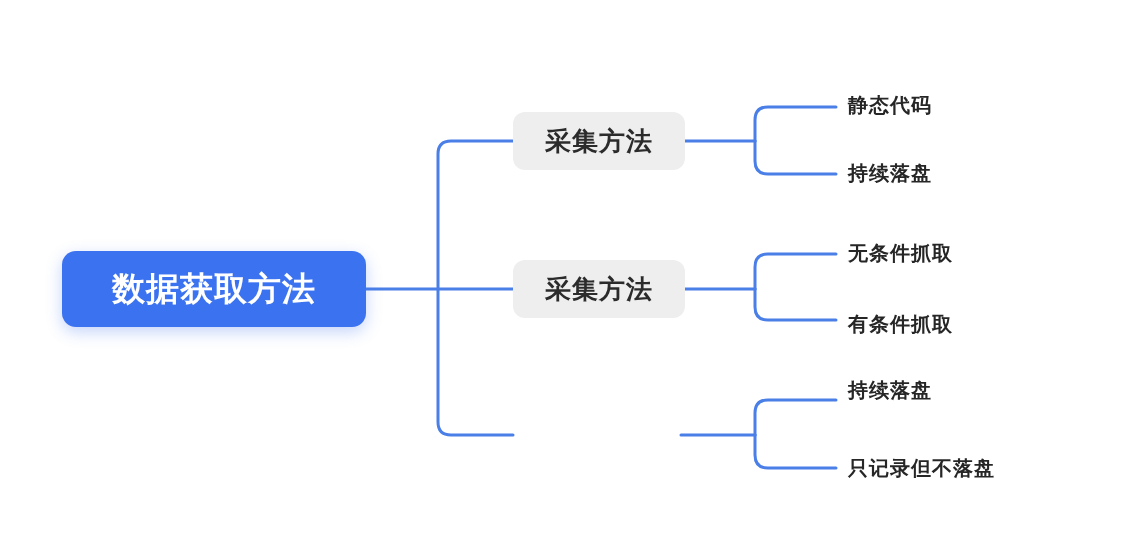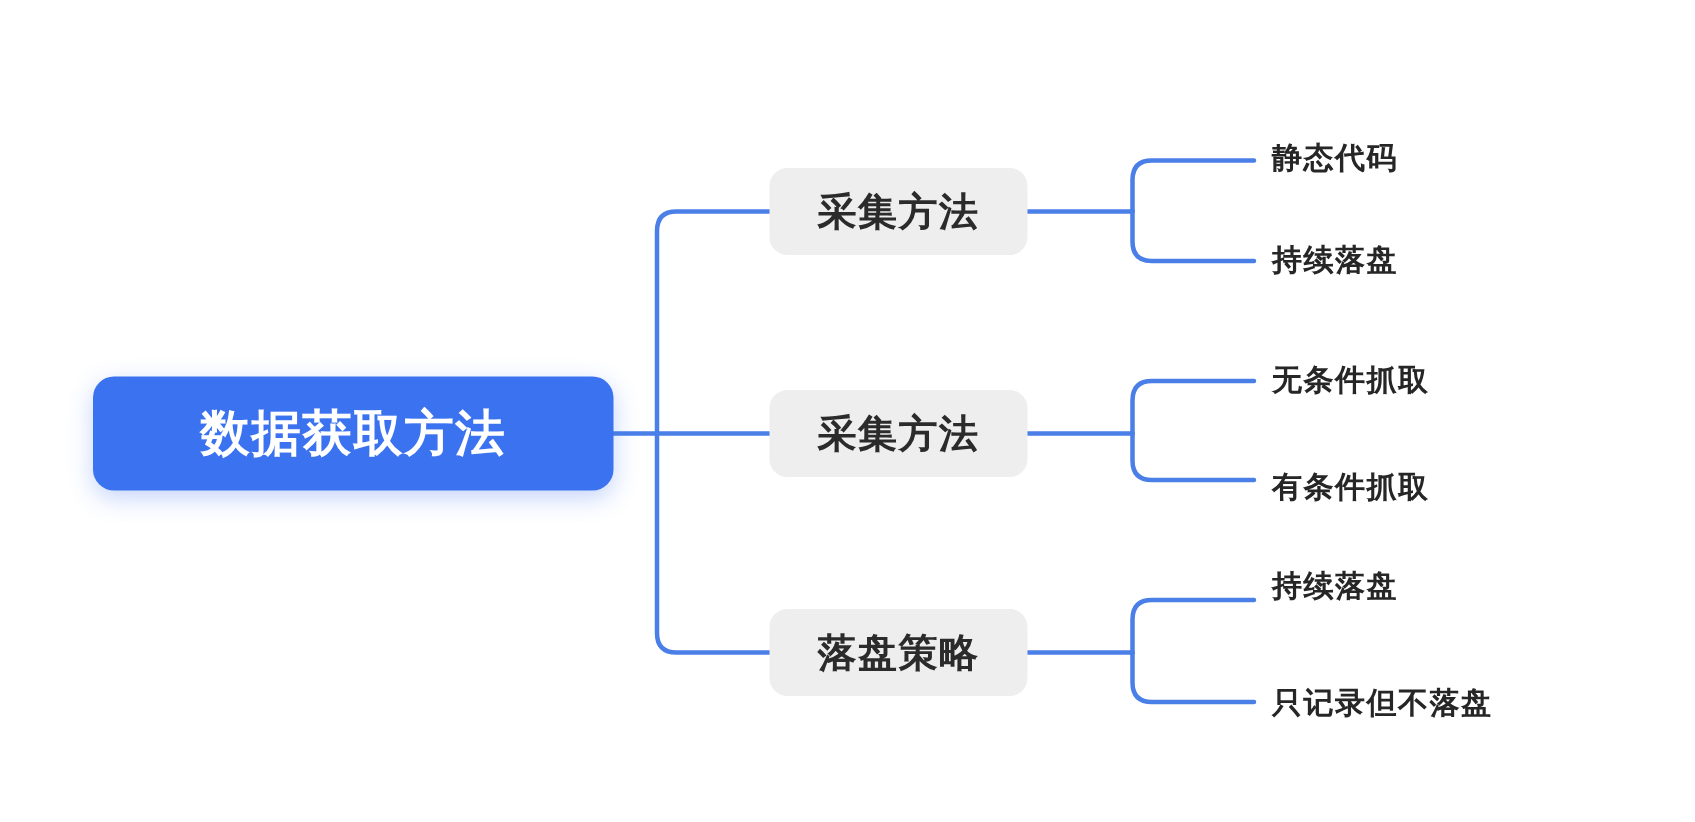--- a/index.html
+++ b/index.html
@@ -31,21 +31,21 @@
     box-sizing: border-box;
     display: flex;
     align-items: center;
     justify-content: center;
     white-space: nowrap;
   }
   
   .node-root {
     left: 62px;
     top: 251px;
-    width: 347px;
+    width: 304px;
     height: 76px;
     background: #3b72f0;
     border-radius: 14px;
     color: #ffffff;
     font-size: 33px;
     font-weight: 700;
     letter-spacing: 1px;
     box-shadow: 0 5px 16px rgba(59,114,240,0.30);
   }
   
@@ -111,23 +111,20 @@
   <div class="node node-root">
     <span>数据获取方法</span>
   </div>
 
   <div class="node node-l2 l2-0">
     <span>采集方法</span>
   </div>
   <div class="node node-l2 l2-1">
     <span>采集方法</span>
   </div>
-  <div class="node node-l2 l2-2">
-    <span>落盘策略</span>
-  </div>
 
   <div class="node node-leaf leaf-0">
     <span>静态代码</span>
   </div>
   <div class="node node-leaf leaf-1">
     <span>持续落盘</span>
   </div>
   <div class="node node-leaf leaf-2">
     <span>无条件抓取</span>
   </div>

